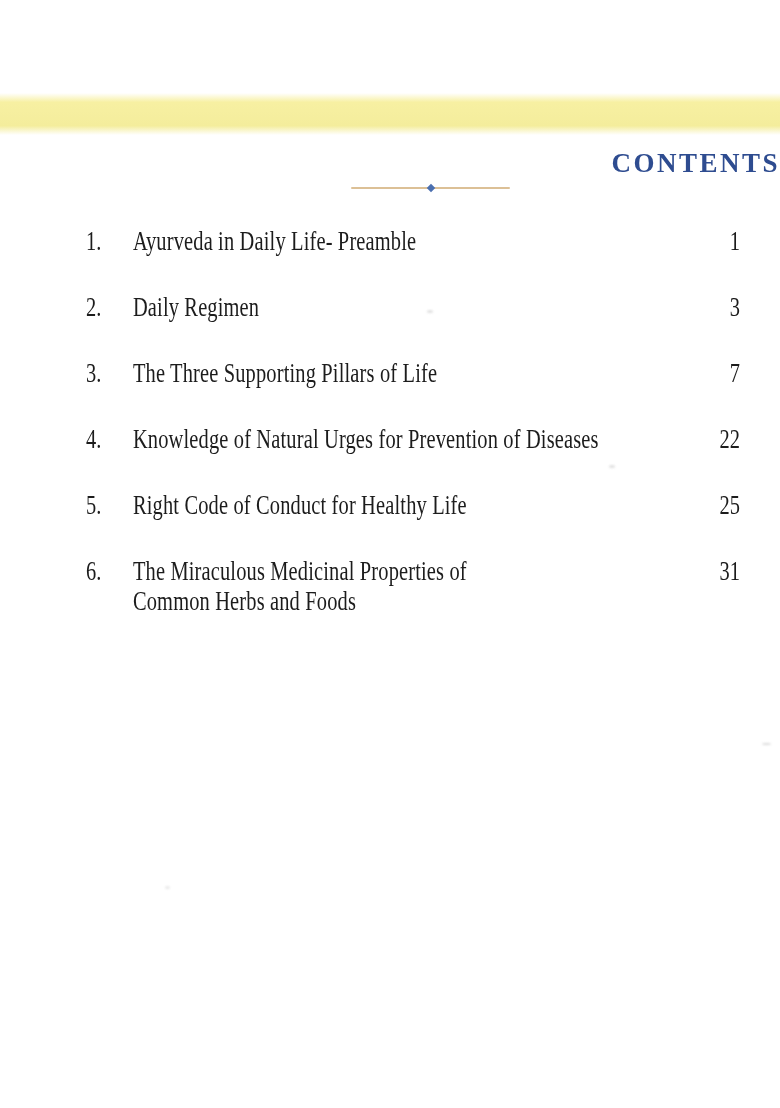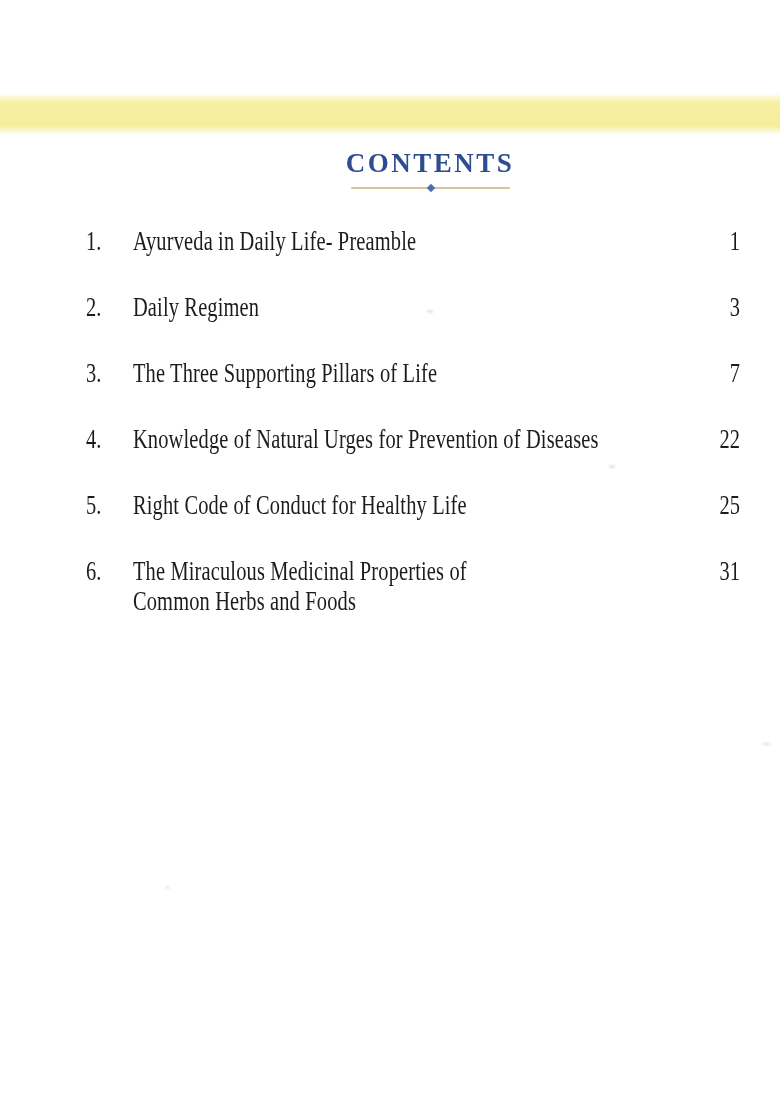--- a/index.html
+++ b/index.html
@@ -24,21 +24,21 @@
       #f7f0a2 22%,
       #f4ed9c 78%,
       rgba(246, 239, 159, 0) 100%
     );
   }
   .heading {
     position: absolute;
     left: 80px;
     top: 148px;
     width: 700px;
-    text-align: center;
+    text-align: right;
     font-size: 27px;
     font-weight: bold;
     letter-spacing: 2.5px;
     color: #2e4c90;
     line-height: 30px;
   }
   .divider {
     position: absolute;
     left: 351px;
     top: 187px;

